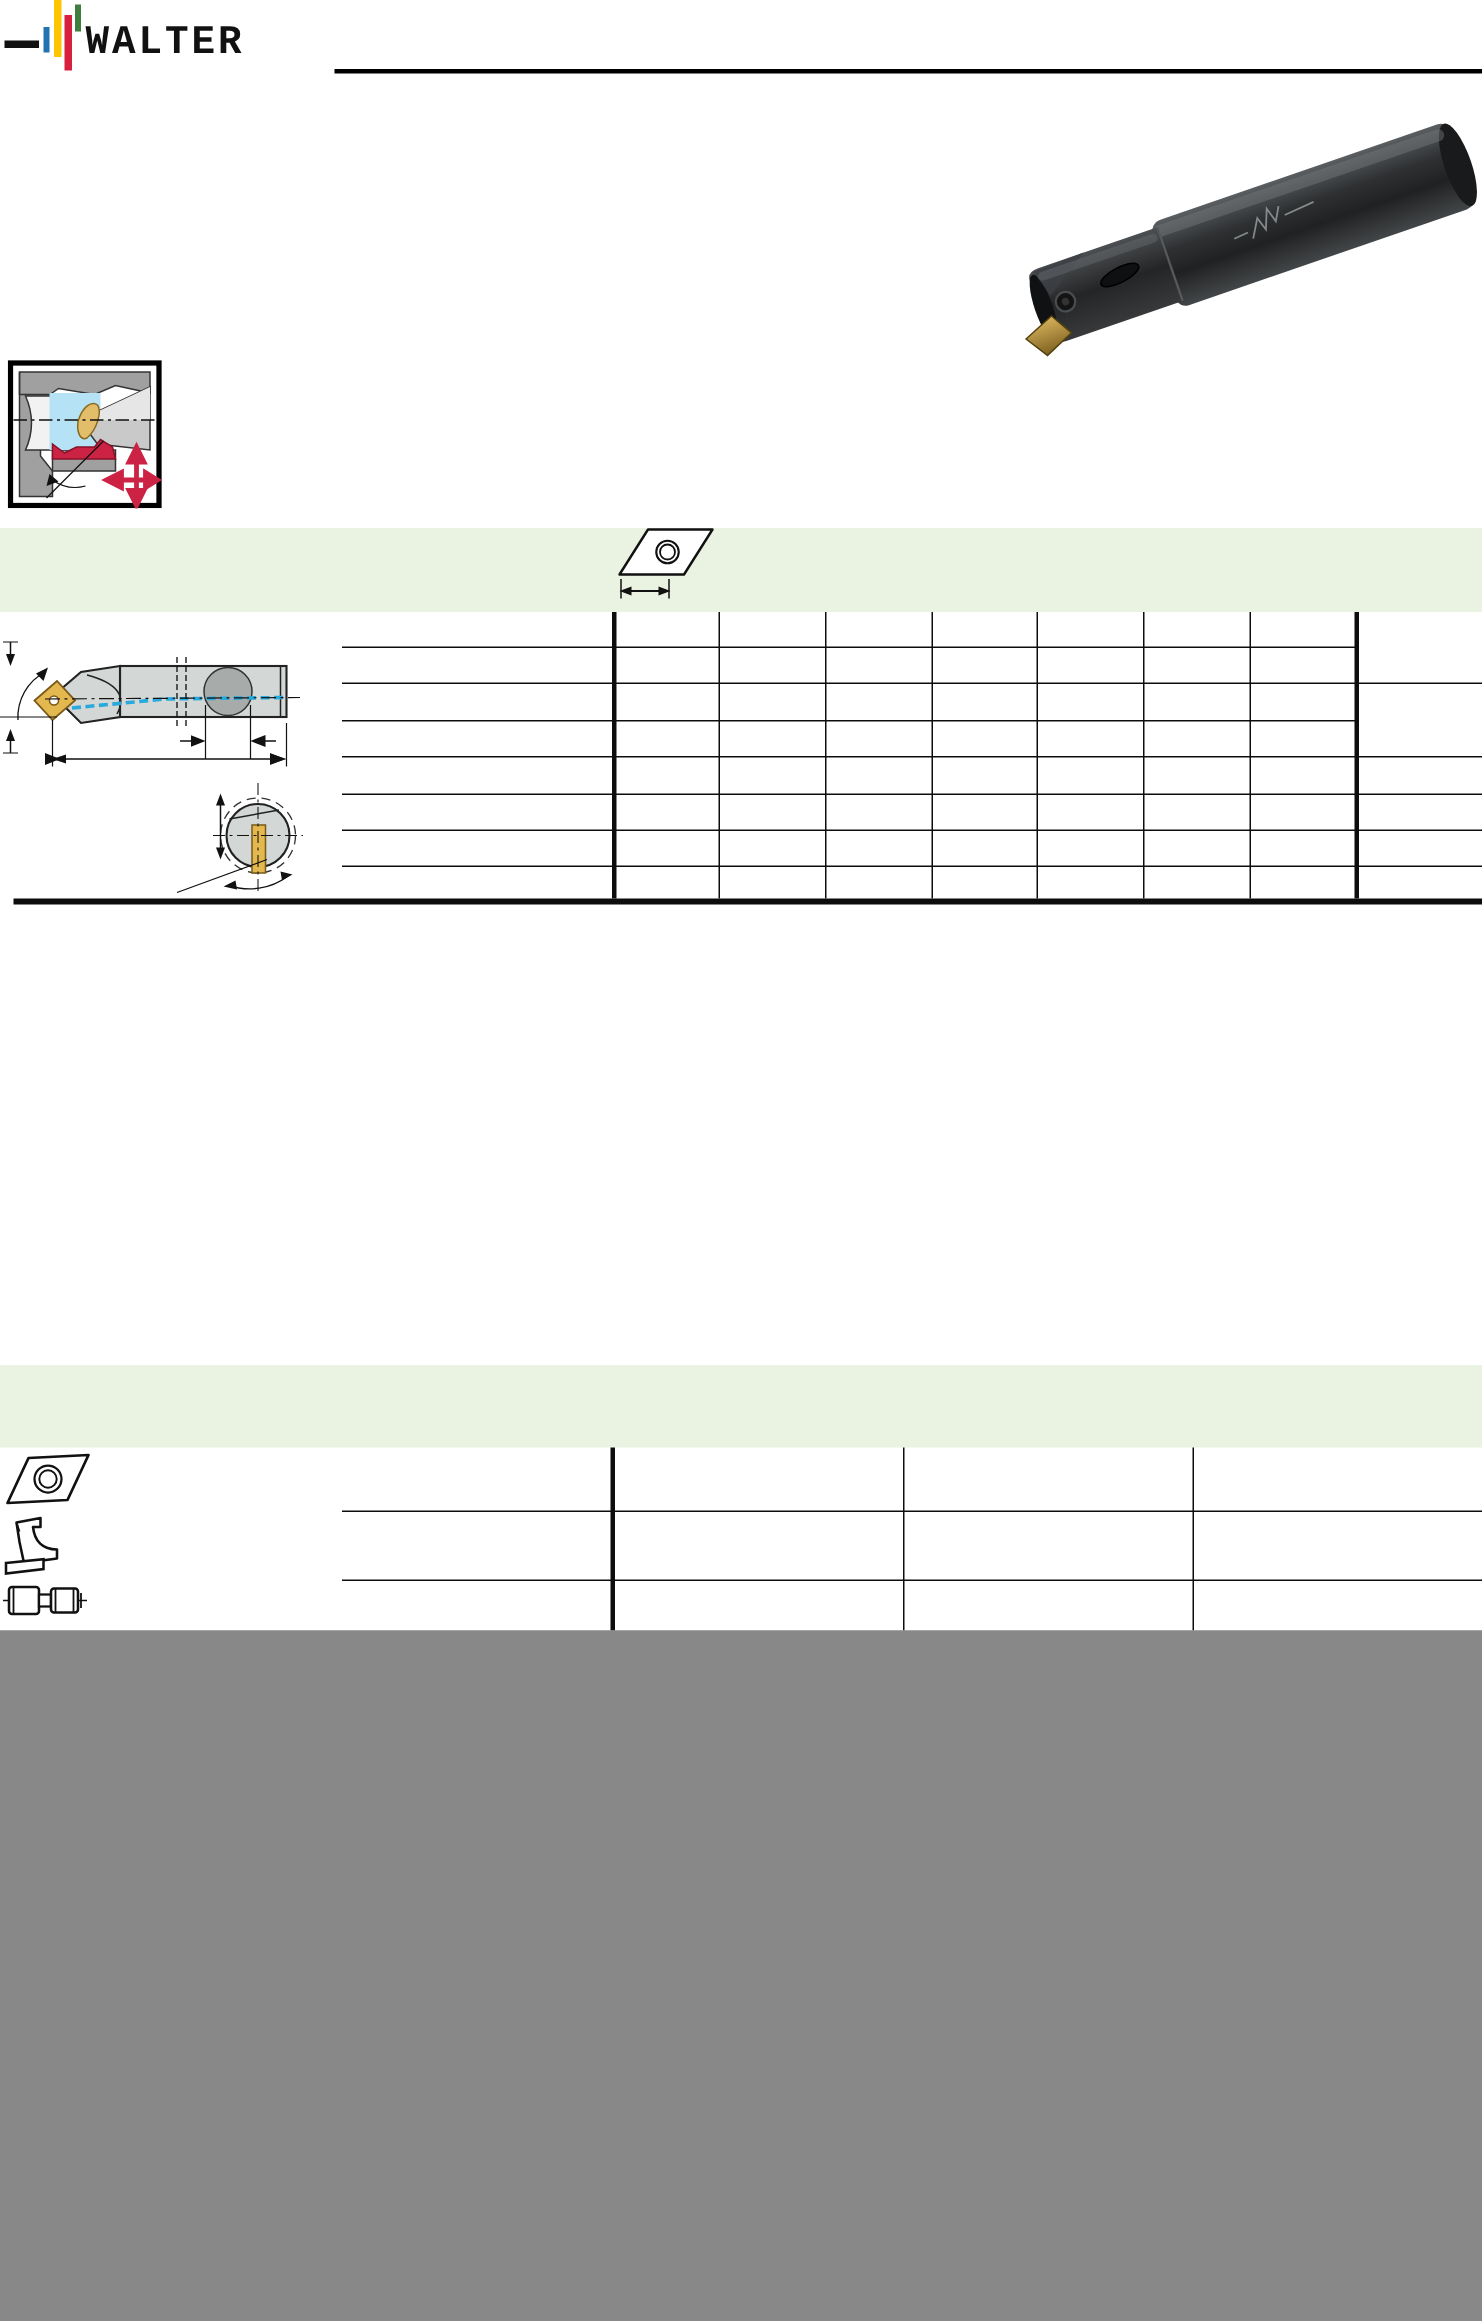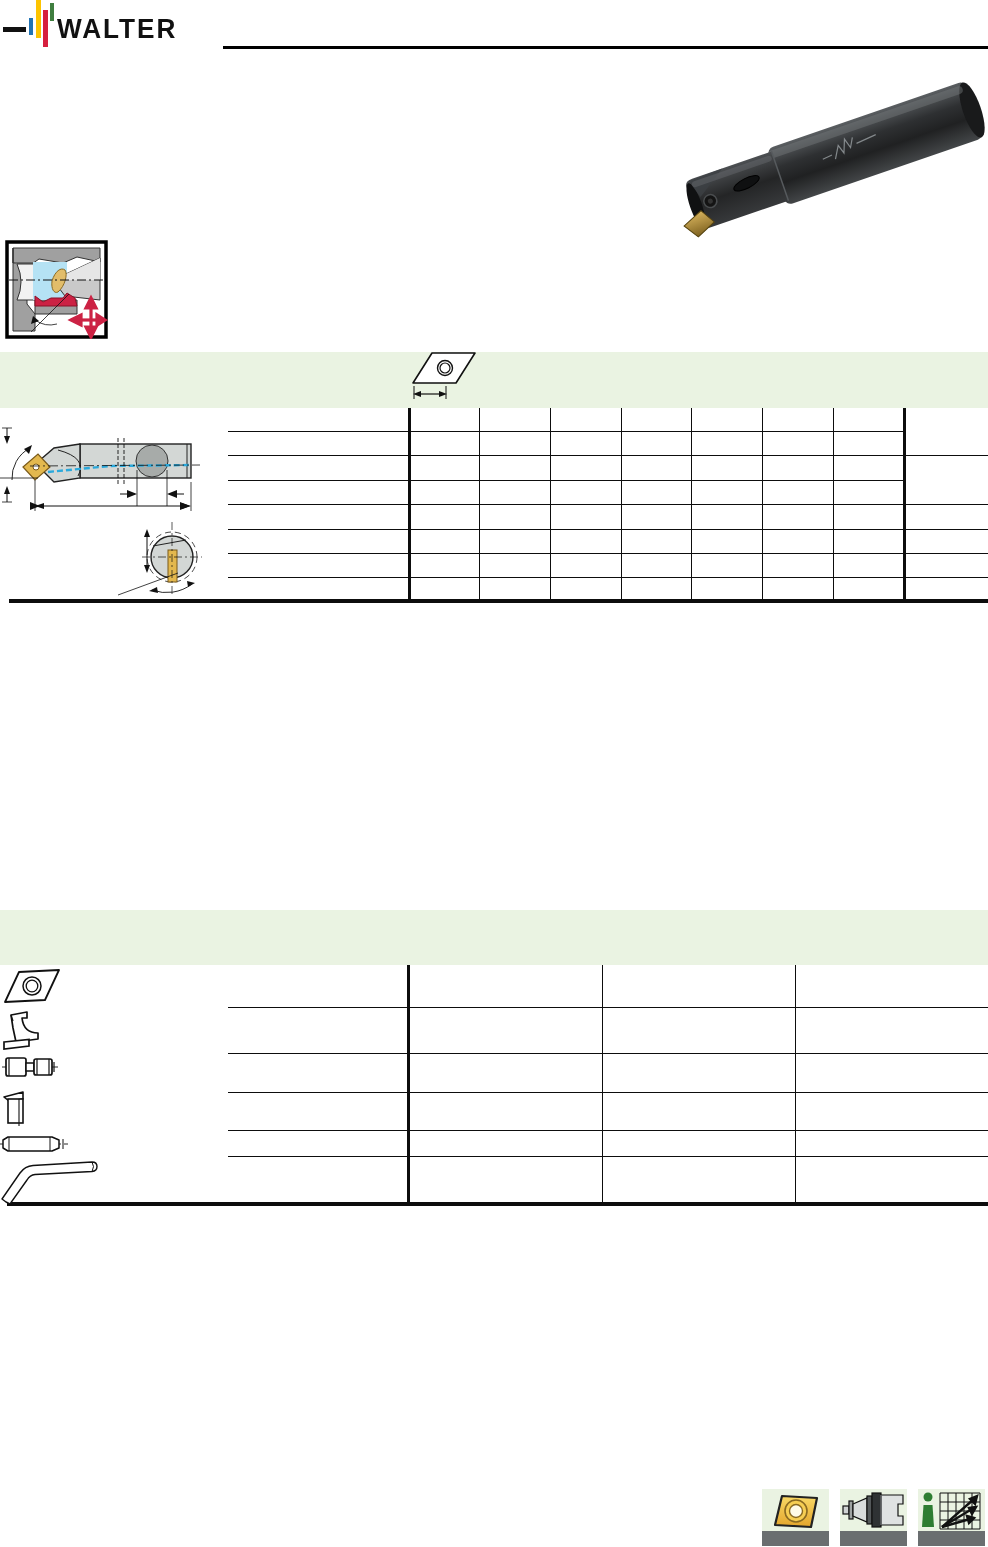--- a/index.html
+++ b/index.html
@@ -1,17 +1,17 @@
 <!DOCTYPE html>
 <html><head>
 <meta charset="utf-8">
 <style>
   html,body{margin:0;padding:0;background:#888;}
-  #page{position:relative;width:988px;height:1547px;background:#fff;overflow:hidden;
-        font-family:Liberation Sans, sans-serif;}
+  #page{position:relative;width:988px;height:1087px;background:#fff;overflow:hidden;
+        font-family:Liberation Mono, monospace;}
   .abs{position:absolute;}
   
   #logo-text{position:absolute;left:57px;top:14px;font-size:27px;font-weight:800;
              letter-spacing:2px;color:#111;transform:scaleX(.97);transform-origin:left;}
   .bar{position:absolute;}
   #header-rule{position:absolute;left:223px;top:46px;width:765px;height:2.5px;background:#000;}
   
   .band{position:absolute;left:0;width:988px;background:#eaf3e2;}
   
   .vl,.hl{position:absolute;background:#0d0d0d;}

